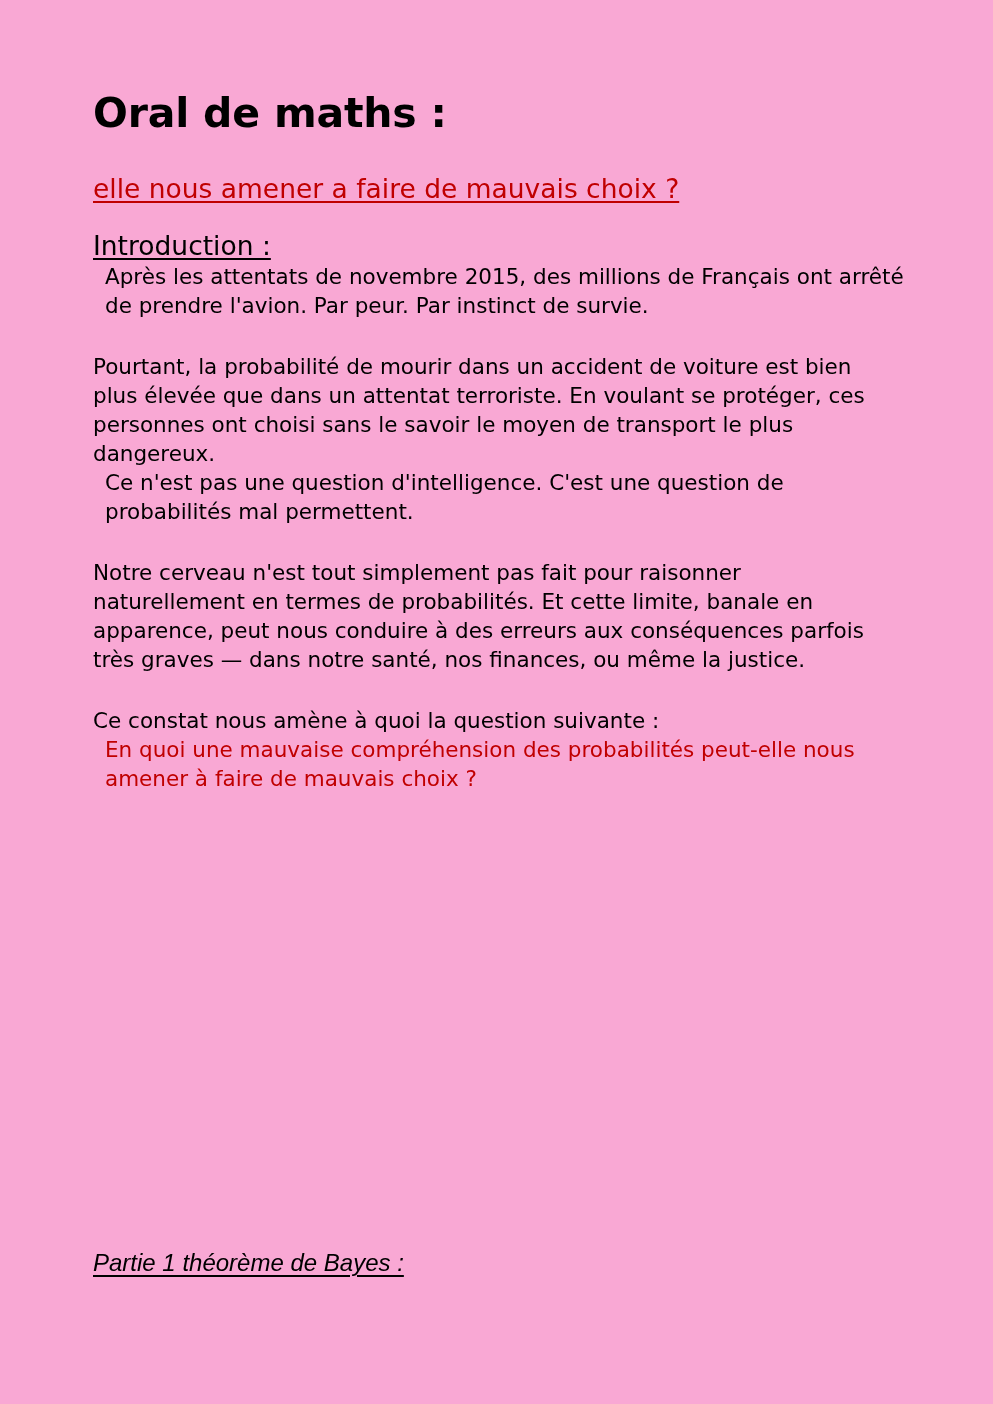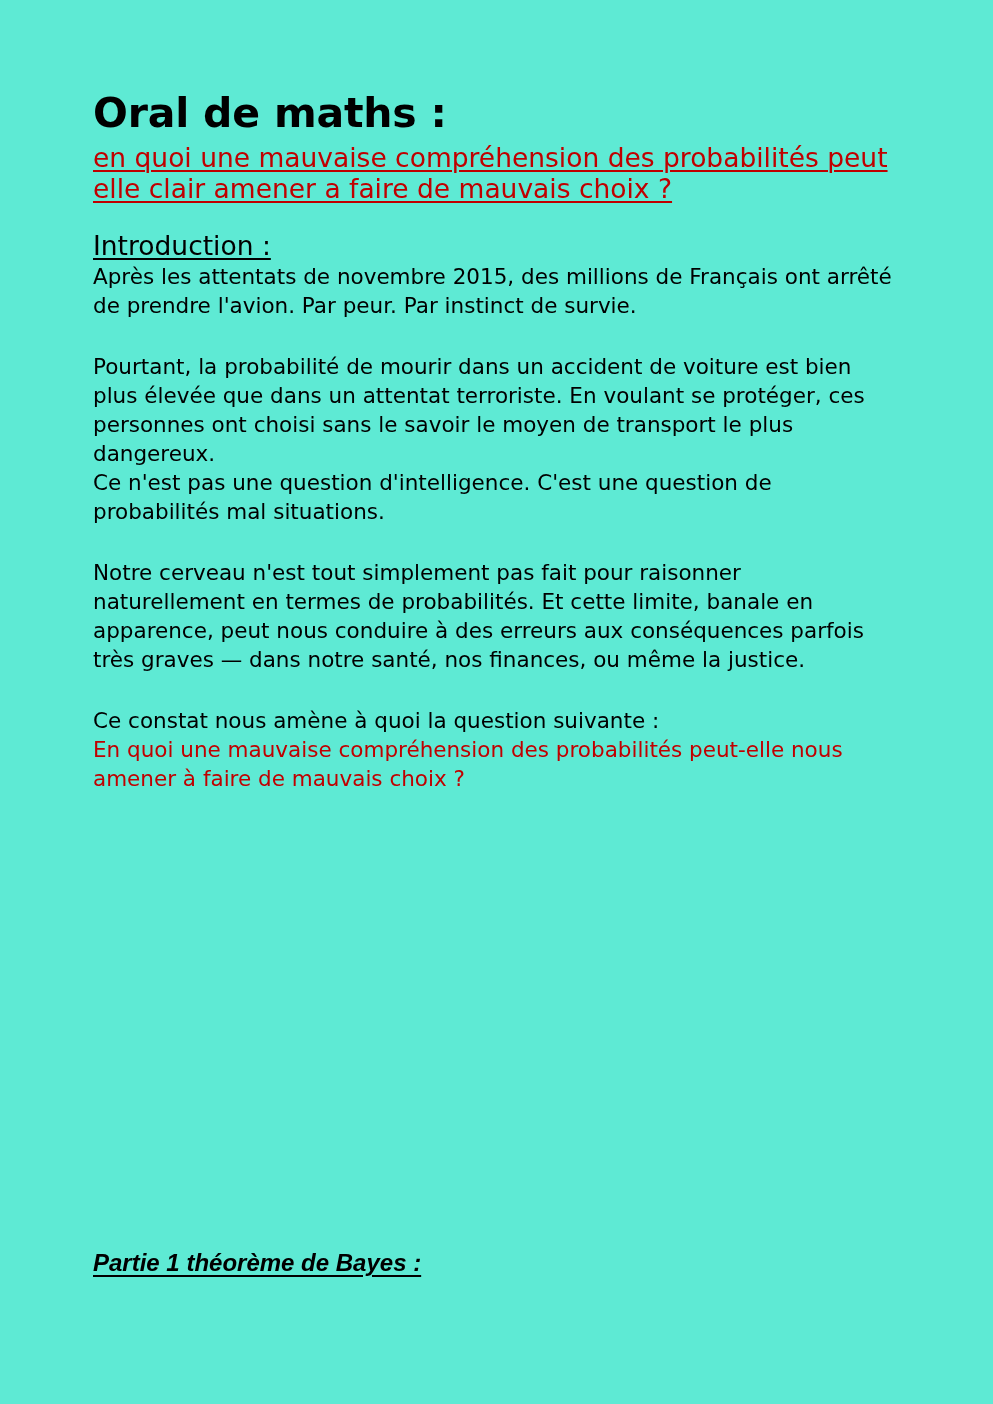--- a/index.html
+++ b/index.html
@@ -18,21 +18,21 @@
     color: #000000;
     -webkit-font-smoothing: antialiased;
   }
 
   .page {
     position: absolute;
     left: 0;
     top: 0;
     width: 993px;
     height: 1404px;
-    background: #5eead4;
+    background: #f9a8d4;
   }
 
   .content {
     position: absolute;
     left: 93px;
     top: 88px;
     width: 805px;
   }
 
   
@@ -84,66 +84,67 @@
     margin: 0;
     width: 800px;
   }
 
   .para-gap {
     margin-top: 32px;
   }
 
   .para-tight {
     margin-top: 0;
+    margin-left: 12px;
   }
 
   .red-text {
     color: #C00000;
   }
 
   
   .partie-heading {
     position: absolute;
     left: 93px;
     top: 1248px;
     font-family: "Liberation Sans", sans-serif;
     font-size: 24px;
     font-style: italic;
-    font-weight: bold;
+    font-weight: normal;
     line-height: 30px;
     color: #000000;
     text-decoration: underline;
     text-decoration-thickness: 1.5px;
     text-underline-offset: 4px;
     white-space: nowrap;
   }
 </style>
 </head>
 <body>
 
 <div class="page">
 
   <div class="content">
 
     <h1 class="doc-title">Oral de maths :</h1>
 
     <div class="doc-subtitle">
-      <span>en quoi une mauvaise compréhension des probabilités peut</span><br>
-      <span>elle clair amener a faire de mauvais choix ?</span>
+      <br>
+      <span>elle nous amener a faire de mauvais choix ?</span>
     </div>
 
     <div>
 
       <div class="section-heading">Introduction :</div>
 
       <p class="para para-tight">Après les attentats de novembre 2015, des millions de Français ont arrêté de prendre l'avion. Par peur. Par instinct de survie.</p>
 
       <p class="para para-gap">Pourtant, la probabilité de mourir dans un accident de voiture est bien plus élevée que dans un attentat terroriste. En voulant se protéger, ces personnes ont choisi sans le savoir le moyen de transport le plus dangereux.</p>
 
-      <p class="para para-tight">Ce n'est pas une question d'intelligence. C'est une question de probabilités mal situations.</p>
+      <p class="para para-tight">Ce n'est pas une question d'intelligence. C'est une question de probabilités mal permettent.</p>
 
       <p class="para para-gap">Notre cerveau n'est tout simplement pas fait pour raisonner naturellement en termes de probabilités. Et cette limite, banale en apparence, peut nous conduire à des erreurs aux conséquences parfois très graves — dans notre santé, nos finances, ou même la justice.</p>
 
       <p class="para para-gap">Ce constat nous amène à quoi la question suivante :</p>
 
       <p class="para para-tight red-text">En quoi une mauvaise compréhension des probabilités peut-elle nous amener à faire de mauvais choix ?</p>
 
 
     </div>
 

